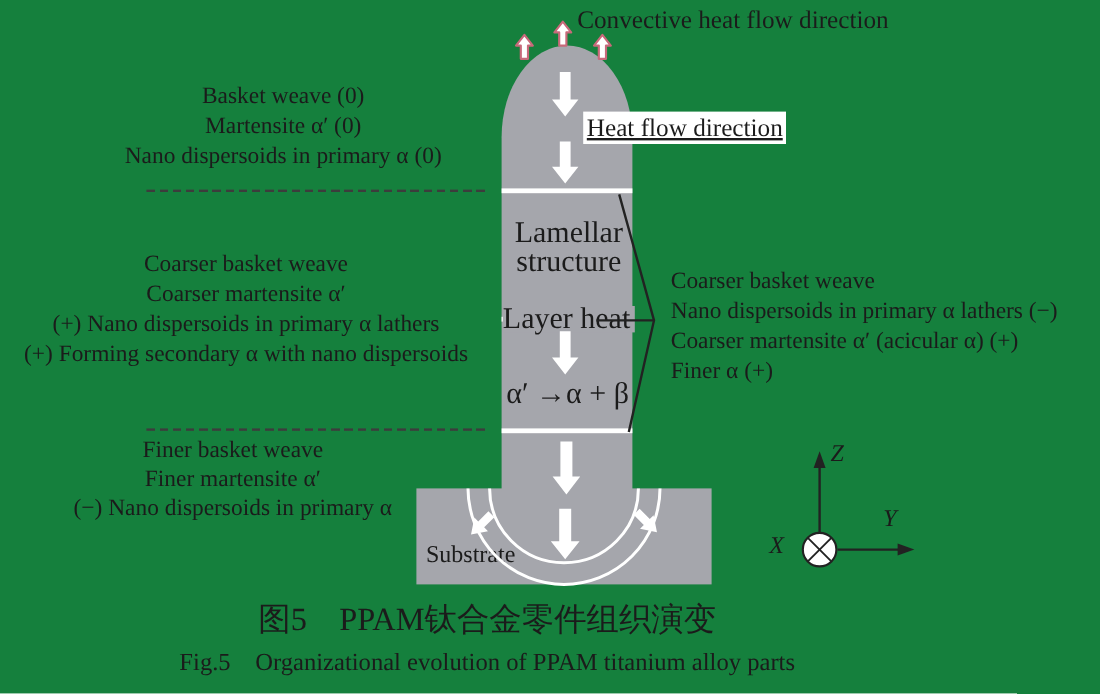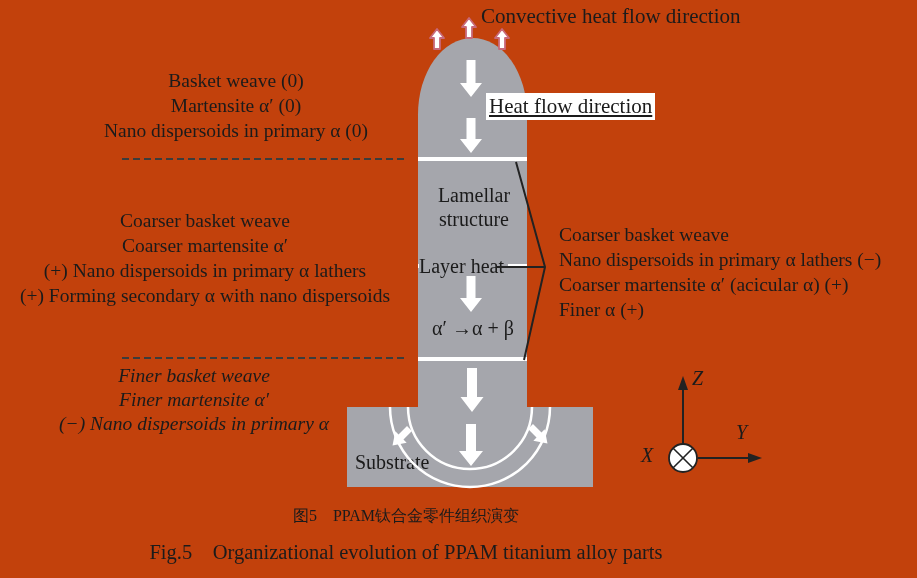--- a/index.html
+++ b/index.html
@@ -1,46 +1,46 @@
 <!DOCTYPE html>
 <html><head>
 <meta charset="utf-8">
 <style>
   html,body{margin:0;padding:0;background:#fff;}
-  .canvas{position:relative;width:917px;height:578px;background:#c2410c;overflow:hidden;
+  .canvas{position:relative;width:917px;height:578px;background:#15803d;overflow:hidden;
           font-family:"Liberation Serif","DejaVu Serif",serif;color:#1b1b1b;}
   .gray{position:absolute;background:#a5a6ac;}
   .column{left:418px;top:38px;width:109px;height:372px;border-radius:55px 55px 0 0 / 77px 77px 0 0;}
   .substrate{left:347px;top:407px;width:246px;height:80px;}
   .divider{position:absolute;left:418px;width:109px;height:4px;background:#fff;z-index:1;}
   .d1{top:157px;} .d2{top:264px;} .d3{top:357px;}
   .dash{position:absolute;height:2px;z-index:1;
         background:repeating-linear-gradient(90deg,#3c3c3c 0 7px,transparent 7px 11px);}
   .dash1{left:122px;top:158px;width:286px;}
   .dash2{left:122px;top:357px;width:284px;}
   svg.overlay{position:absolute;left:0;top:0;z-index:5;}
-  .lbl{position:absolute;z-index:4;font-size:20px;line-height:25px;white-space:pre;}
+  .lbl{position:absolute;z-index:4;font-size:25px;line-height:25px;white-space:pre;}
   .blk{position:absolute;z-index:4;font-size:19.5px;}
   .blk div{line-height:25px;white-space:pre;}
   .right-align{text-align:center;}
   .title{left:481px;top:4px;font-size:21px;}
   .heatflow{left:486px;top:93px;font-size:21px;background:#fff;padding:1px 3px;z-index:4;text-decoration:underline;}
   .zone-top{left:60px;top:68px;width:352px;}
   .zone-mid{left:0px;top:208px;width:410px;}
   .zone-bot{left:40px;top:364px;width:308px;}
-  .zone-bot div{line-height:24px;font-style:italic;}
+  .zone-bot div{line-height:24px;}
   .lamellar{left:426px;top:183px;width:96px;text-align:center;line-height:24px;z-index:2;}
   .layerband{left:419px;top:255px;height:22px;line-height:22px;background:#a5a6ac;padding-right:4px;z-index:2;}
   .transform{left:420px;top:316px;width:106px;text-align:center;z-index:2;}
   .substrate-lbl{left:355px;top:450px;font-size:20px;z-index:4;}
   .rblock{left:559px;top:222px;}
   .axis-lbl{font-style:italic;font-size:20px;z-index:4;}
   .axz{left:692px;top:366px;} .axy{left:736px;top:420px;} .axx{left:641px;top:443px;}
   .caption{position:absolute;left:0;top:501px;width:812px;text-align:center;z-index:4;}
-  .cap-zh{font-size:16px;line-height:30px;}
+  .cap-zh{font-size:27px;line-height:30px;}
   .cap-en{font-size:20.5px;line-height:30px;margin-top:6px;}
 </style>
 </head>
 <body>
 
 <div class="canvas">
 
   <div class="gray substrate"></div>
   <div class="gray column"></div>
 

